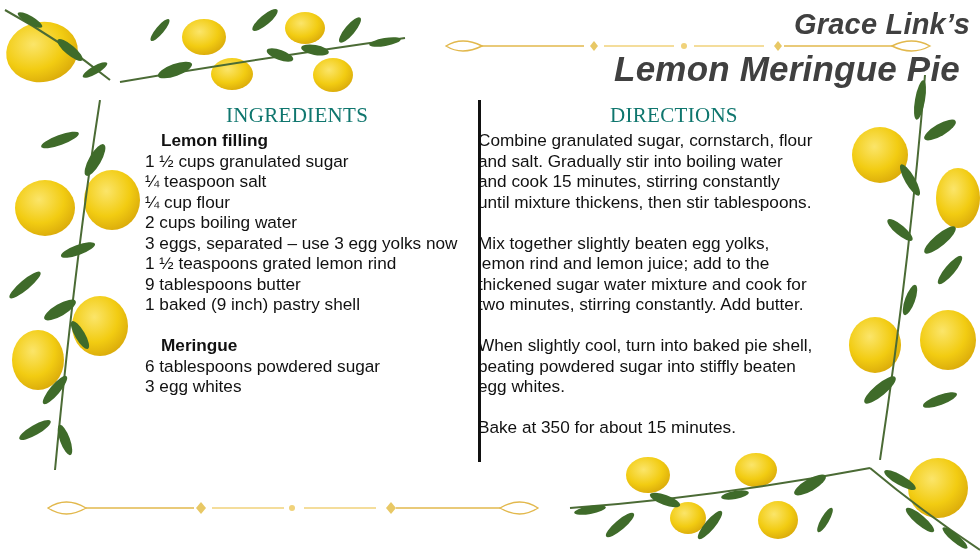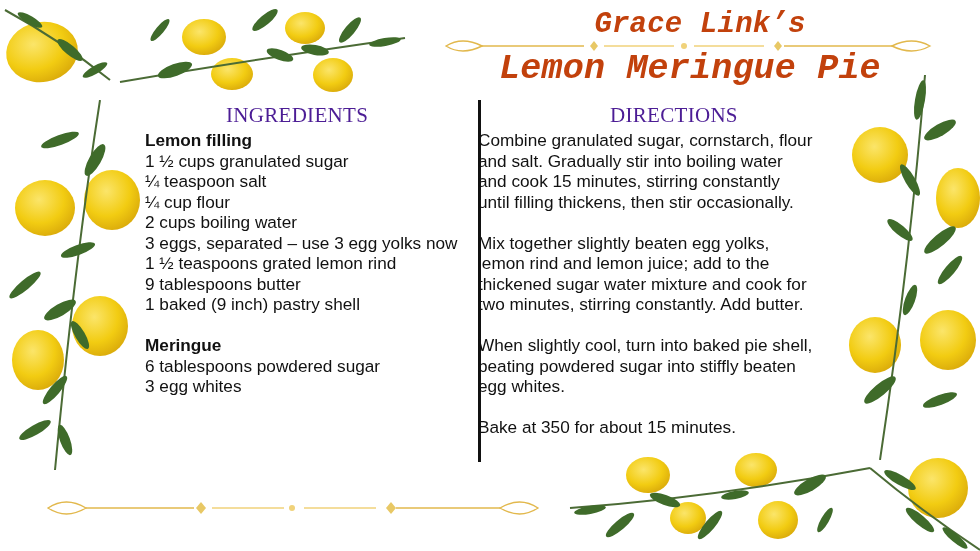--- a/index.html
+++ b/index.html
@@ -4,36 +4,36 @@
 <style>
   html, body { margin: 0; padding: 0; }
   body {
     width: 980px; height: 551px; overflow: hidden;
     background: #ffffff; position: relative;
     font-family: "Liberation Sans", "DejaVu Sans", sans-serif;
     color: #111;
   }
   .deco { position: absolute; }
   .title-line {
-    position: absolute; left: 440px; width: 540px; text-align: center;
-    font-family: Liberation Mono, monospace;
-    font-style: italic; font-weight: bold; color: #c2410c;
+    position: absolute; left: 440px; width: 540px; text-align: right;
+    font-family: Liberation Sans, sans-serif;
+    font-style: italic; font-weight: bold; color: #404040;
     letter-spacing: 0.2px;
   }
   .title-1 { top: 8px; font-size: 29px; left: 430px; }
   .title-2 { top: 49px; font-size: 35px; left: 420px; }
   .heading {
     position: absolute; font-family: "Liberation Serif", "DejaVu Serif", serif;
-    font-size: 21px; color: #4c1d95; letter-spacing: 0.3px; top: 103px;
+    font-size: 21px; color: #0f766e; letter-spacing: 0.3px; top: 103px;
   }
   .col {
     position: absolute; font-size: 17.2px; line-height: 20.5px;
   }
   .col div { white-space: nowrap; }
-  .col .bold { font-weight: bold; }
+  .col .bold { font-weight: bold; margin-left: 16px; }
   .gap { height: 20.5px; }
   .divider { position: absolute; left: 478px; top: 100px; width: 3px; height: 362px; background: #111; }
 </style>
 </head>
 <body>
 
 <svg class="deco" style="left:0;top:0" width="420" height="110" viewBox="0 0 420 110">
   <defs>
     <radialGradient id="lg" cx="40%" cy="35%" r="70%">
       <stop offset="0%" stop-color="#FBE56A"></stop>
@@ -170,21 +170,21 @@
   <div>3 egg whites</div>
 </div>
 
 <div class="divider"></div>
 
 <div class="heading" style="left:610px">DIRECTIONS</div>
 <div class="col" style="left:478px; top:130px;">
   <div>Combine granulated sugar, cornstarch, flour</div>
   <div>and salt. Gradually stir into boiling water</div>
   <div>and cook 15 minutes, stirring constantly</div>
-  <div>until filling thickens, then stir occasionally.</div>
+  <div>until mixture thickens, then stir tablespoons.</div>
   <div class="gap"></div>
   <div>Mix together slightly beaten egg yolks,</div>
   <div>lemon rind and lemon juice; add to the</div>
   <div>thickened sugar water mixture and cook for</div>
   <div>two minutes, stirring constantly. Add butter.</div>
   <div class="gap"></div>
   <div>When slightly cool, turn into baked pie shell,</div>
   <div>beating powdered sugar into stiffly beaten</div>
   <div>egg whites.</div>
   <div class="gap"></div>

